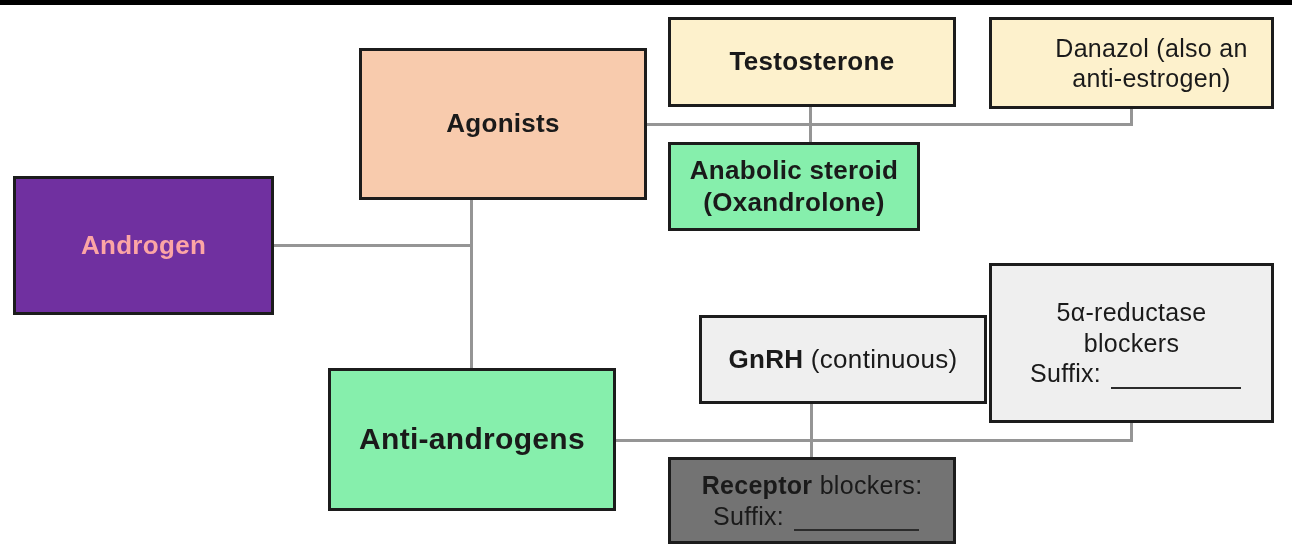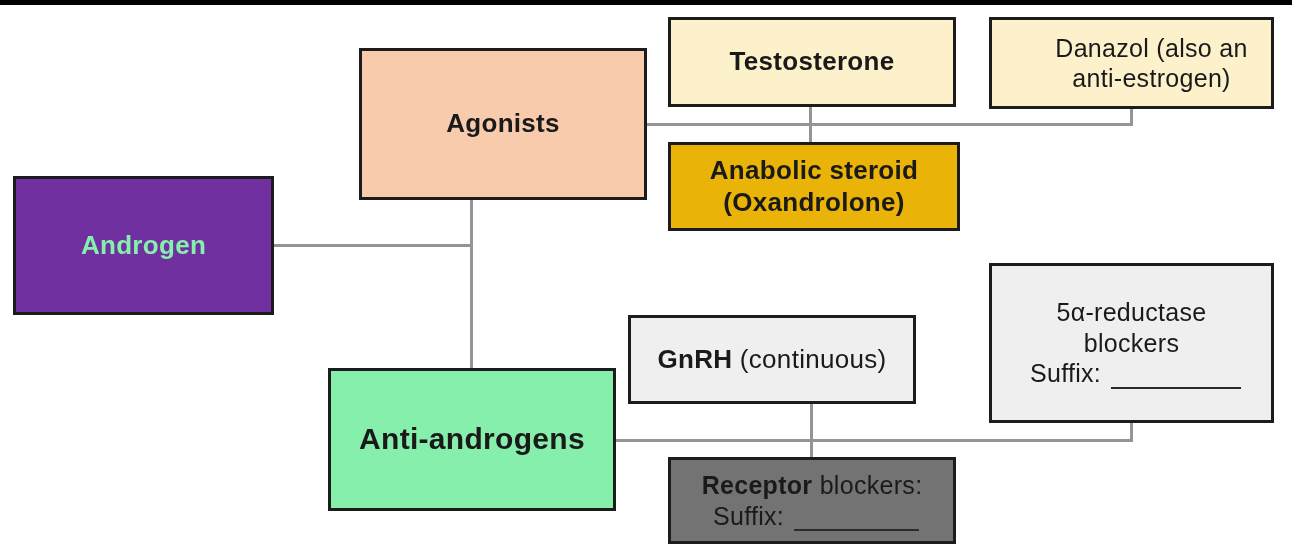--- a/index.html
+++ b/index.html
@@ -9,27 +9,27 @@
   }
   .topbar { position:absolute; left:0; top:0; width:1292px; height:5px; background:#000000; }
 
   .box {
     position:absolute; box-sizing:border-box; border:3px solid #1c1c1c;
     display:flex; flex-direction:column; align-items:center; justify-content:center;
     text-align:center; font-size:25px; line-height:1.22; letter-spacing:0.3px;
   }
   .bold { font-weight:700; }
 
-  #box-androgen    { left:13px;  top:176px; width:261px; height:139px; background:#7030a0; color:#86efac; font-weight:700; font-size:26px; }
+  #box-androgen    { left:13px;  top:176px; width:261px; height:139px; background:#7030a0; color:#fca5a5; font-weight:700; font-size:26px; }
   #box-agonists    { left:328px; top:48px;  width:288px; height:152px; background:#f8cbad; font-weight:700; font-size:26px;margin-left:31px; }
   #box-anti        { left:328px; top:368px; width:288px; height:143px; background:#86efac; font-weight:700; font-size:30px; }
   #box-testosterone{ left:668px; top:17px;  width:288px; height:90px;  background:#fdf1cc; font-weight:700; font-size:26px; }
   #box-danazol     { left:989px; top:17px;  width:285px; height:92px;  background:#fdf1cc;padding-left:40px; }
-  #box-anabolic    { left:668px; top:142px; width:292px; height:89px;  background:#eab308; font-weight:700; font-size:26px; }
-  #box-gnrh        { left:628px; top:315px; width:288px; height:89px;  background:#efefef; font-size:26px; }
+  #box-anabolic    { left:668px; top:142px; width:252px; height:89px;  background:#86efac; font-weight:700; font-size:26px; }
+  #box-gnrh        { left:699px; top:315px; width:288px; height:89px;  background:#efefef; font-size:26px; }
   #box-reductase   { left:989px; top:263px; width:285px; height:160px; background:#efefef; }
   #box-receptor    { left:668px; top:457px; width:288px; height:87px;  background:#737373; }
 
   .conn { position:absolute; background:#959595; }
   #conn-androgen-h    { left:273px;  top:244px; width:200px; height:3px; }
   #conn-branch-v      { left:470px;  top:200px; width:3px;   height:168px; }
   #conn-agonists-h    { left:615px;  top:123px; width:518px; height:3px; }
   #conn-testosterone-v{ left:809px;  top:106px; width:3px;   height:37px; }
   #conn-danazol-v     { left:1130px; top:108px; width:3px;   height:18px; }
   #conn-anti-h        { left:615px;  top:439px; width:518px; height:3px; }

